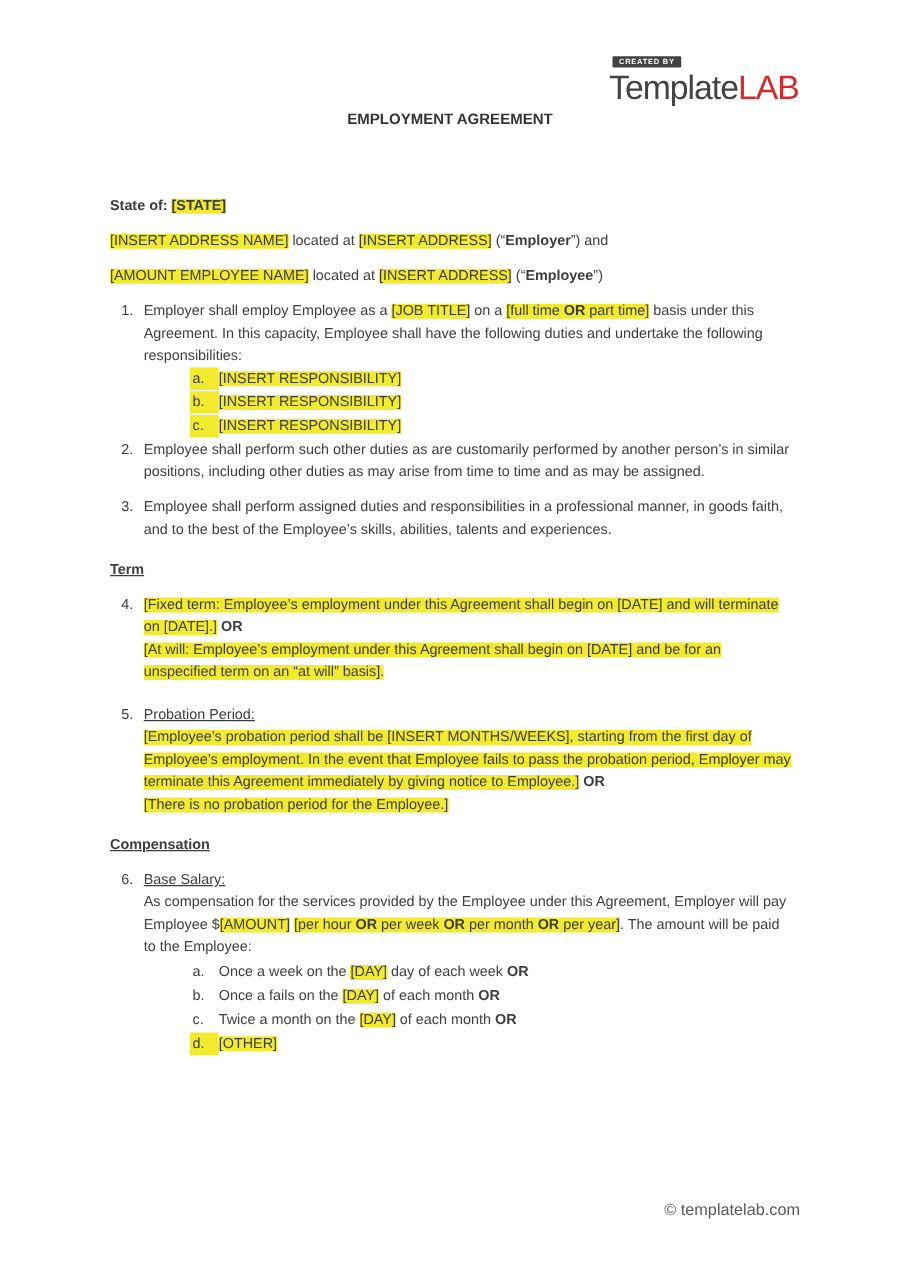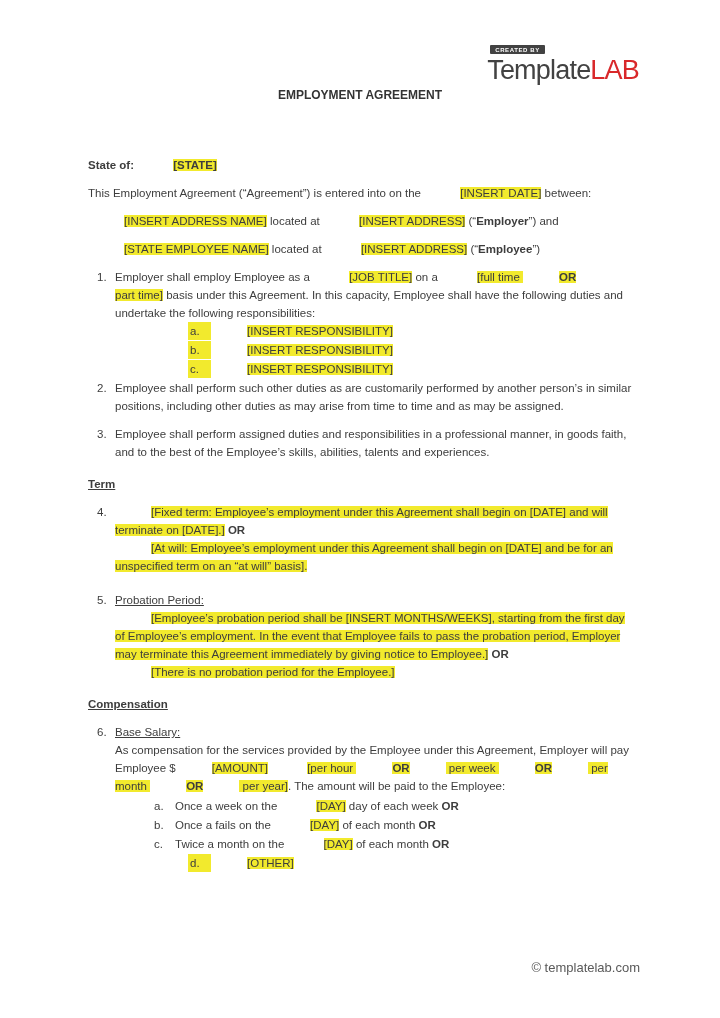--- a/index.html
+++ b/index.html
@@ -63,21 +63,21 @@
   .item { display: flex; margin: 0 0 10px 0; }
   .item > .marker { flex: 0 0 27px; box-sizing: border-box; padding-left: 9px; }
   .item > .body { flex: 1 1 auto; }
   .item.gap-none  { margin-bottom: 0; }
   .item.gap-small { margin-bottom: 2px; }
   .item.gap-large { margin-bottom: 16px; }
   .subitem { display: flex; margin: 0 0 1px 64px; }
   .subitem > .marker { flex: 0 0 23px; box-sizing: border-box; padding-left: 2px; }
   .subitem > .body { flex: 0 1 auto; }
 
-  .hl { background: var(--hl, #f2ea2d); margin-left: 36px; }
+  .hl { background: var(--hl, #f2ea2d); }
   .b  { font-weight: bold; }
   .u  { text-decoration: underline; }
 
   
   .footer {
     position: absolute;
     right: 80px;
     bottom: 43px;
     font-size: 13px;
     color: var(--footer, #595959);
@@ -90,23 +90,22 @@
 
   <div class="logo">
     <span class="logo-badge">CREATED BY</span>
     <div class="brand"><span>Template</span><span class="brand-lab">LAB</span></div>
   </div>
 
   <div class="doc-title">EMPLOYMENT AGREEMENT</div>
 
   <div class="content">
       <div class="para"><span class="b">State of: </span><span class="b hl">[STATE]</span></div>
-      <div class="para"><span>This Employment Agreement (“Agreement”) is entered into on the </span><span class="hl">[INSERT DATE]</span><span> between:</span></div>
       <div class="para"><span class="hl">[INSERT ADDRESS NAME]</span><span> located at </span><span class="hl">[INSERT ADDRESS]</span><span> (“</span><span class="b">Employer</span><span>”) and</span></div>
-      <div class="para"><span class="hl">[STATE EMPLOYEE NAME]</span><span> located at </span><span class="hl">[INSERT ADDRESS]</span><span> (“</span><span class="b">Employee</span><span>”)</span></div>
+      <div class="para"><span class="hl">[AMOUNT EMPLOYEE NAME]</span><span> located at </span><span class="hl">[INSERT ADDRESS]</span><span> (“</span><span class="b">Employee</span><span>”)</span></div>
       <div class="item gap-none">
         <span class="marker">1.</span>
         <span class="body"><span>Employer shall employ Employee as a </span><span class="hl">[JOB TITLE]</span><span> on a </span><span class="hl">[full time </span><span class="b hl">OR</span><span class="hl"> part time]</span><span> basis under this Agreement. In this capacity, Employee shall have the following duties and undertake the following responsibilities:</span></span>
       </div>
       <div class="subitem">
         <span class="marker hl">a.</span>
         <span class="body"><span class="hl">[INSERT RESPONSIBILITY]</span></span>
       </div>
       <div class="subitem">
         <span class="marker hl">b.</span>

